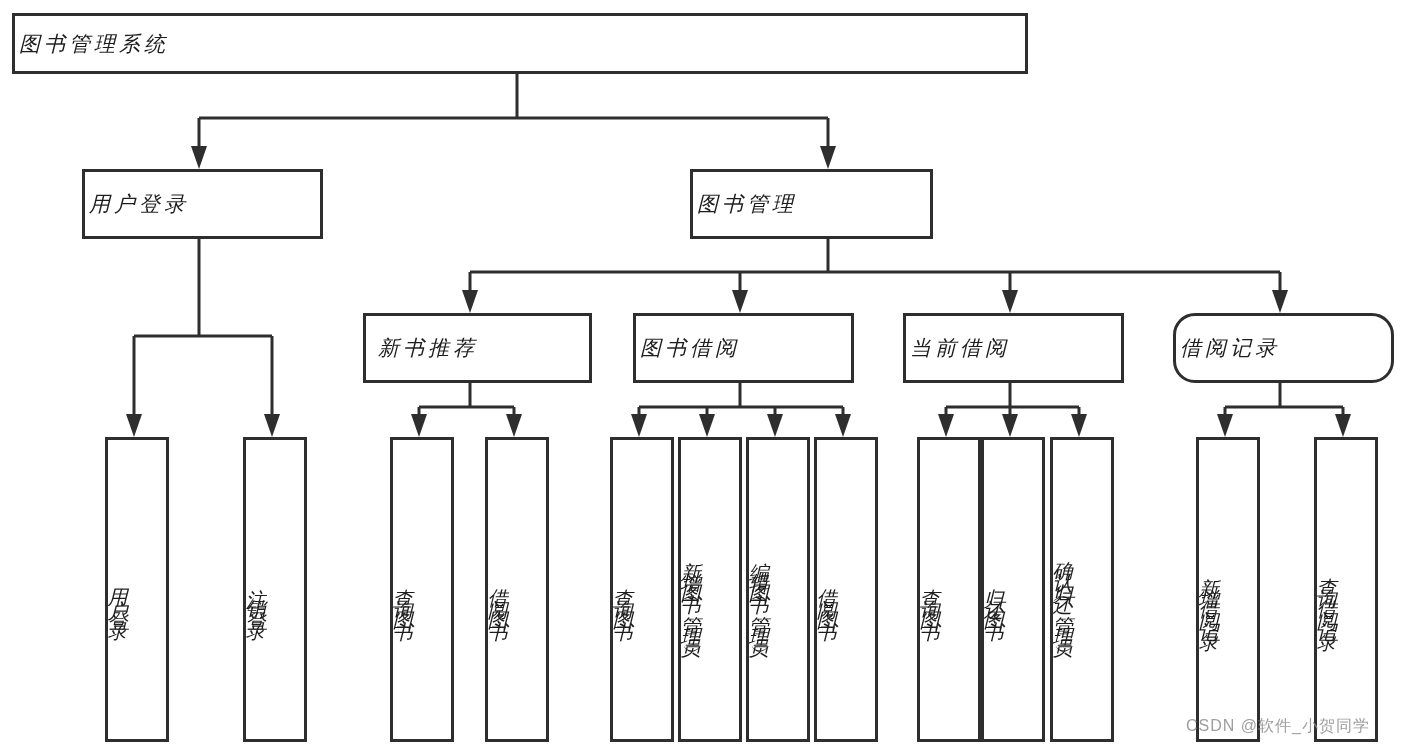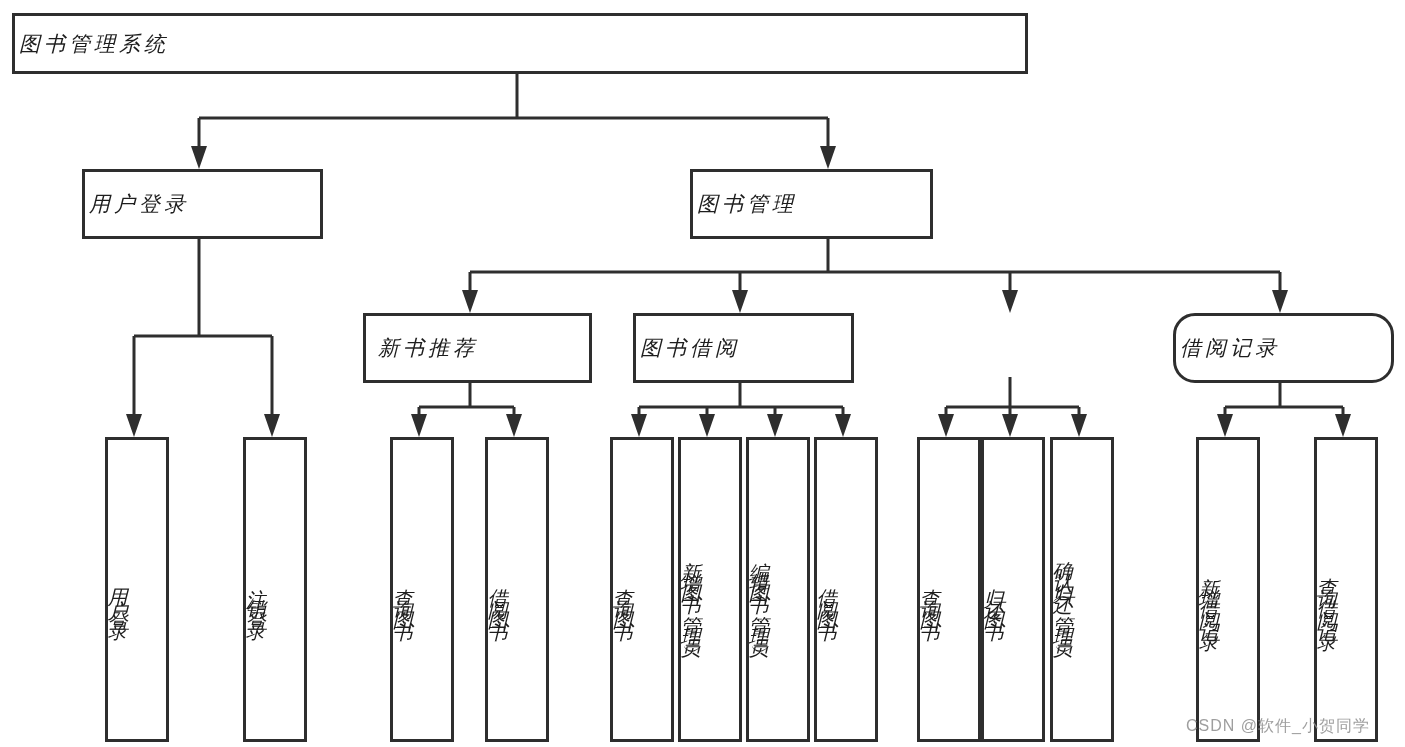--- a/index.html
+++ b/index.html
@@ -109,20 +109,23 @@
   <div class="node" style="left:690px; top:169px; width:237px; height:64px;">
     <span class="hlabel">图书管理</span>
   </div>
 
   <div class="node" style="left:363px; top:313px; width:215px; height:64px;padding-left:8px;">
     <span class="hlabel">新书推荐</span>
   </div>
   <div class="node" style="left:633px; top:313px; width:215px; height:64px;">
     <span class="hlabel">图书借阅</span>
   </div>
+  <div class="node" style="left:903px; top:313px; width:215px; height:64px;">
+    <span class="hlabel">当前借阅</span>
+  </div>
   <div class="node" style="left:1173px; top:313px; width:215px; height:64px;border-radius:22px;">
     <span class="hlabel">借阅记录</span>
   </div>
 
   <div class="node" style="left:105px; top:437px; width:58px; height:299px;">
     <span class="vlabel">用户登录</span>
   </div>
   <div class="node" style="left:243px; top:437px; width:58px; height:299px;">
     <span class="vlabel">注销登录</span>
   </div>

